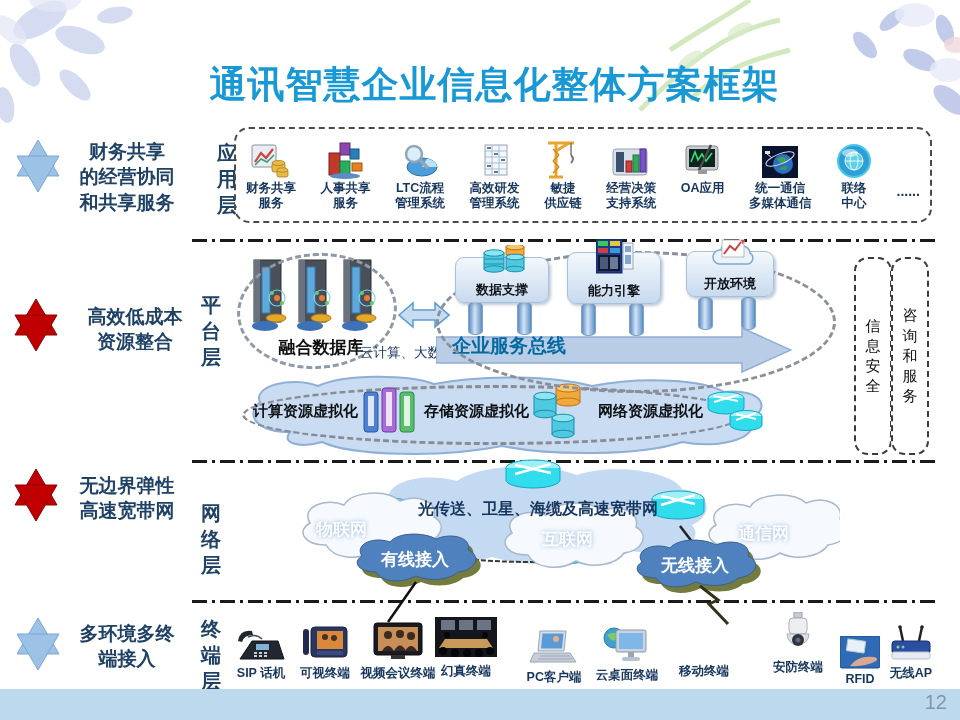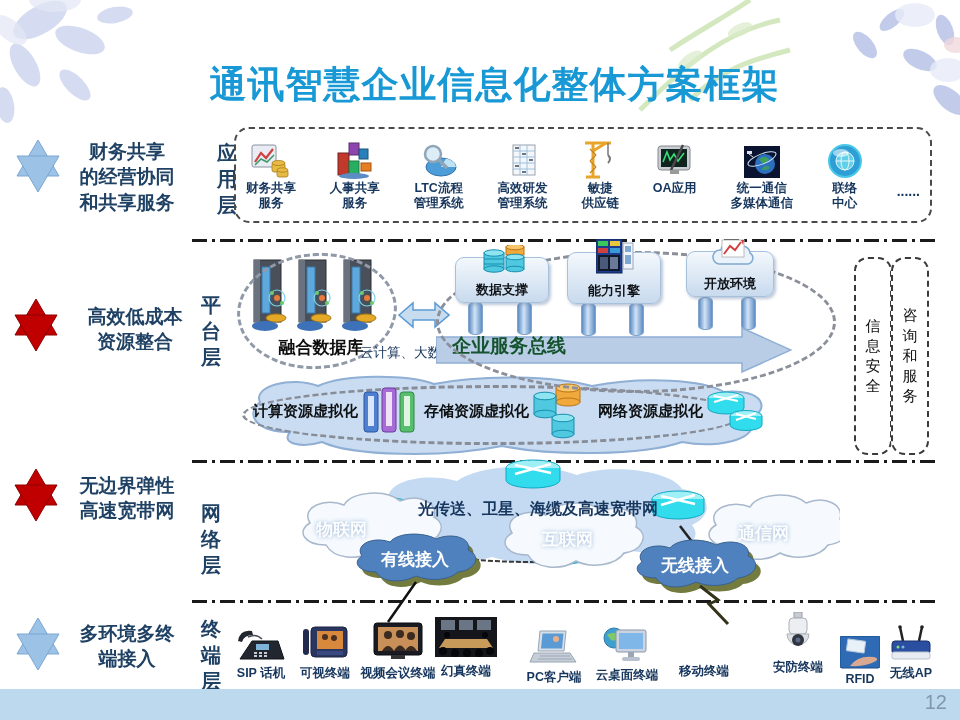--- a/index.html
+++ b/index.html
@@ -218,20 +218,33 @@
               <line x1="14" y1="28" x2="8" y2="34"></line>
             </g>
         <line x1="26" y1="4" x2="26" y2="16" stroke="#777777" stroke-width="1.5"></line>
         <path d="M26 16 q4 4 0 8" stroke="#777777" stroke-width="2" fill="none"></path>
           </svg>
       </div>
       <div class="applabel">敏捷
 供应链</div>
     </div>
 
+    <div class="appitem">
+      <div class="appicon">
+        <svg width="40" height="36">
+            <rect x="2" y="6" width="34" height="26" rx="3" fill="#D9DFE8" stroke="#99A3B0"></rect>
+        <rect x="5" y="9" width="8" height="20" fill="#3B5070"></rect>
+        <rect x="15" y="18" width="6" height="11" fill="#D04040" stroke="#8A2020"></rect>
+        <rect x="22" y="12" width="6" height="17" fill="#35A858" stroke="#1A7A42"></rect>
+        <rect x="29" y="6" width="6" height="23" fill="#7A52C8" stroke="#4A2C8A"></rect>
+          </svg>
+      </div>
+      <div class="applabel">经营决策
+支持系统</div>
+    </div>
 
     <div class="appitem">
       <div class="appicon">
         <svg width="38" height="36">
             <rect x="2" y="3" width="32" height="24" rx="3" fill="#C9CED6" stroke="#888888"></rect>
         <rect x="5" y="6" width="26" height="18" fill="#0F241C"></rect>
         <polyline points="7,19 11,9 14,17 18,11 22,18 28,10" stroke="#35E07A" fill="none" stroke-width="1.6"></polyline>
         <line x1="27" y1="2" x2="15" y2="27" stroke="#4A4A4A" stroke-width="2.5"></line>
         <rect x="14" y="27" width="9" height="4" fill="#999999"></rect>
           </svg>
@@ -376,21 +389,21 @@
     <g transform="translate(22,18)">
         <ellipse cx="18" cy="8" rx="16" ry="5.5" fill="#9FF0F6" stroke="#12A8C4"></ellipse>
         <path d="M2 8 v9 a16 5.5 0 0 0 32 0 v-9" fill="#31DCEC" stroke="#12A8C4"></path>
         <path d="M8 6 L28 11 M28 5 L8 12" stroke="#FFFFFF" stroke-width="2"></path>
       </g>
   </svg>
 
   <svg class="abs" style="left:436px;top:327px;" width="356" height="46">
     <polygon points="0,10 306,10 306,1 355,23 306,45 306,36 0,36" fill="#B9CDE6" stroke="#8FAFD4" stroke-width="1.5"></polygon>
   </svg>
-  <div class="abs" style="left:452px;top:333px;font-size:19px;font-weight:bold;color:#14532d;">企业服务总线</div>
+  <div class="abs" style="left:452px;top:333px;font-size:19px;font-weight:bold;color:#0369a1;">企业服务总线</div>
 
   <div class="abs ellipse-dash" style="left:436px;top:251px;width:400px;height:142px;border:3.5px dashed #8B8F99;"></div>
 
   <div class="abs plat-box" style="left:455px;top:257px;width:94px;height:46px;">
     <svg class="abs" style="left:26px;top:-13px;" width="46" height="30">
       <g stroke="#B8741A">
           <rect x="24" y="2" width="18" height="8" fill="#F2A93B"></rect>
           <ellipse cx="33" cy="2" rx="9" ry="2.8" fill="#F8C56A"></ellipse>
         </g>
       <g stroke="#168FAE">

